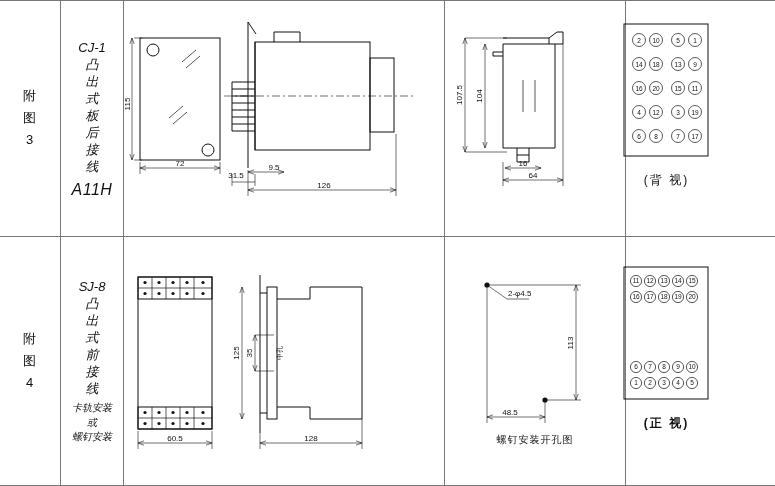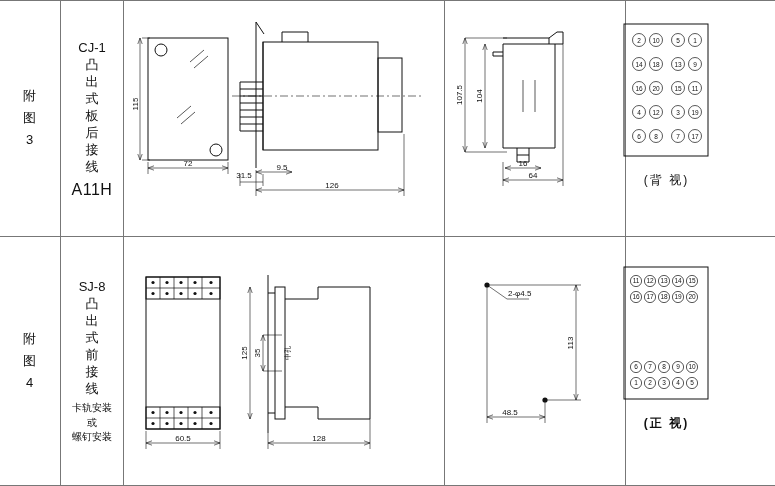--- a/index.html
+++ b/index.html
@@ -15,35 +15,35 @@
   
   .hline{position:absolute;background:#777;height:1px;left:0;width:775px;}
   .vline{position:absolute;background:#777;width:1px;top:0;height:486px;}
 
   
   .row{position:absolute;left:0;width:775px;}
   .cell{position:absolute;top:0;height:100%;}
 
   .label-col{width:60px;left:0;}
   .name-col{width:62px;left:61px;}
-  .figA-col{left:132px;width:320px;}
+  .figA-col{left:124px;width:320px;}
   .figB-col{left:445px;width:180px;}
   .figC-col{left:592px;width:149px;}
 
   .vcenter{
     position:absolute;top:50%;left:0;width:100%;
     transform:translateY(-50%);
     text-align:center;
   }
 
   .big-label{
     font-size:13px;line-height:22px;letter-spacing:1px;color:#111;
   }
   .name-txt{
-    font-size:13px;line-height:17px;color:#111;
+    font-size:13px;line-height:17px;color:#111;font-style:italic;
   }
   .name-sub{
     font-size:10px;line-height:14px;color:#111;margin-top:4px;
   }
   .name-code{
     font-size:16px;line-height:14px;color:#111;margin-top:8px;letter-spacing:.5px;
   }
   .caption{
     position:absolute;width:100%;text-align:center;font-size:12px;color:#111;letter-spacing:2px;
   }
@@ -374,20 +374,21 @@
         <text class="txt" x="128" y="106" transform="rotate(-90 128 106)" text-anchor="middle">113</text>
         <line class="dim" x1="44" y1="48" x2="136" y2="48"></line>
         <line class="dim" x1="102" y1="163" x2="136" y2="163"></line>
 
         <line class="dim" x1="42" y1="180" x2="100" y2="180"></line>
         <path class="dim" d="M42 180 l6 -2.2 M42 180 l6 2.2 M100 180 l-6 -2.2 M100 180 l-6 2.2"></path>
         <text class="txt" x="65" y="178" text-anchor="middle">48.5</text>
         <line class="dim" x1="42" y1="50" x2="42" y2="186"></line>
         <line class="dim" x1="100" y1="165" x2="100" y2="186"></line>
       </svg>
+      <div class="small-caption" style="top:196px;">螺钉安装开孔图</div>
     </div>
 
     <div class="cell figC-col">
       <svg width="149" height="200" viewBox="0 0 149 200">
         <rect class="ln" x="32" y="30" width="84" height="132"></rect>
         <g class="num" text-anchor="middle">
 
           <circle class="ln-thin wh" cx="44" cy="44" r="5.6"></circle>
             <text x="44" y="46.2">11</text>
           <circle class="ln-thin wh" cx="58" cy="44" r="5.6"></circle>

